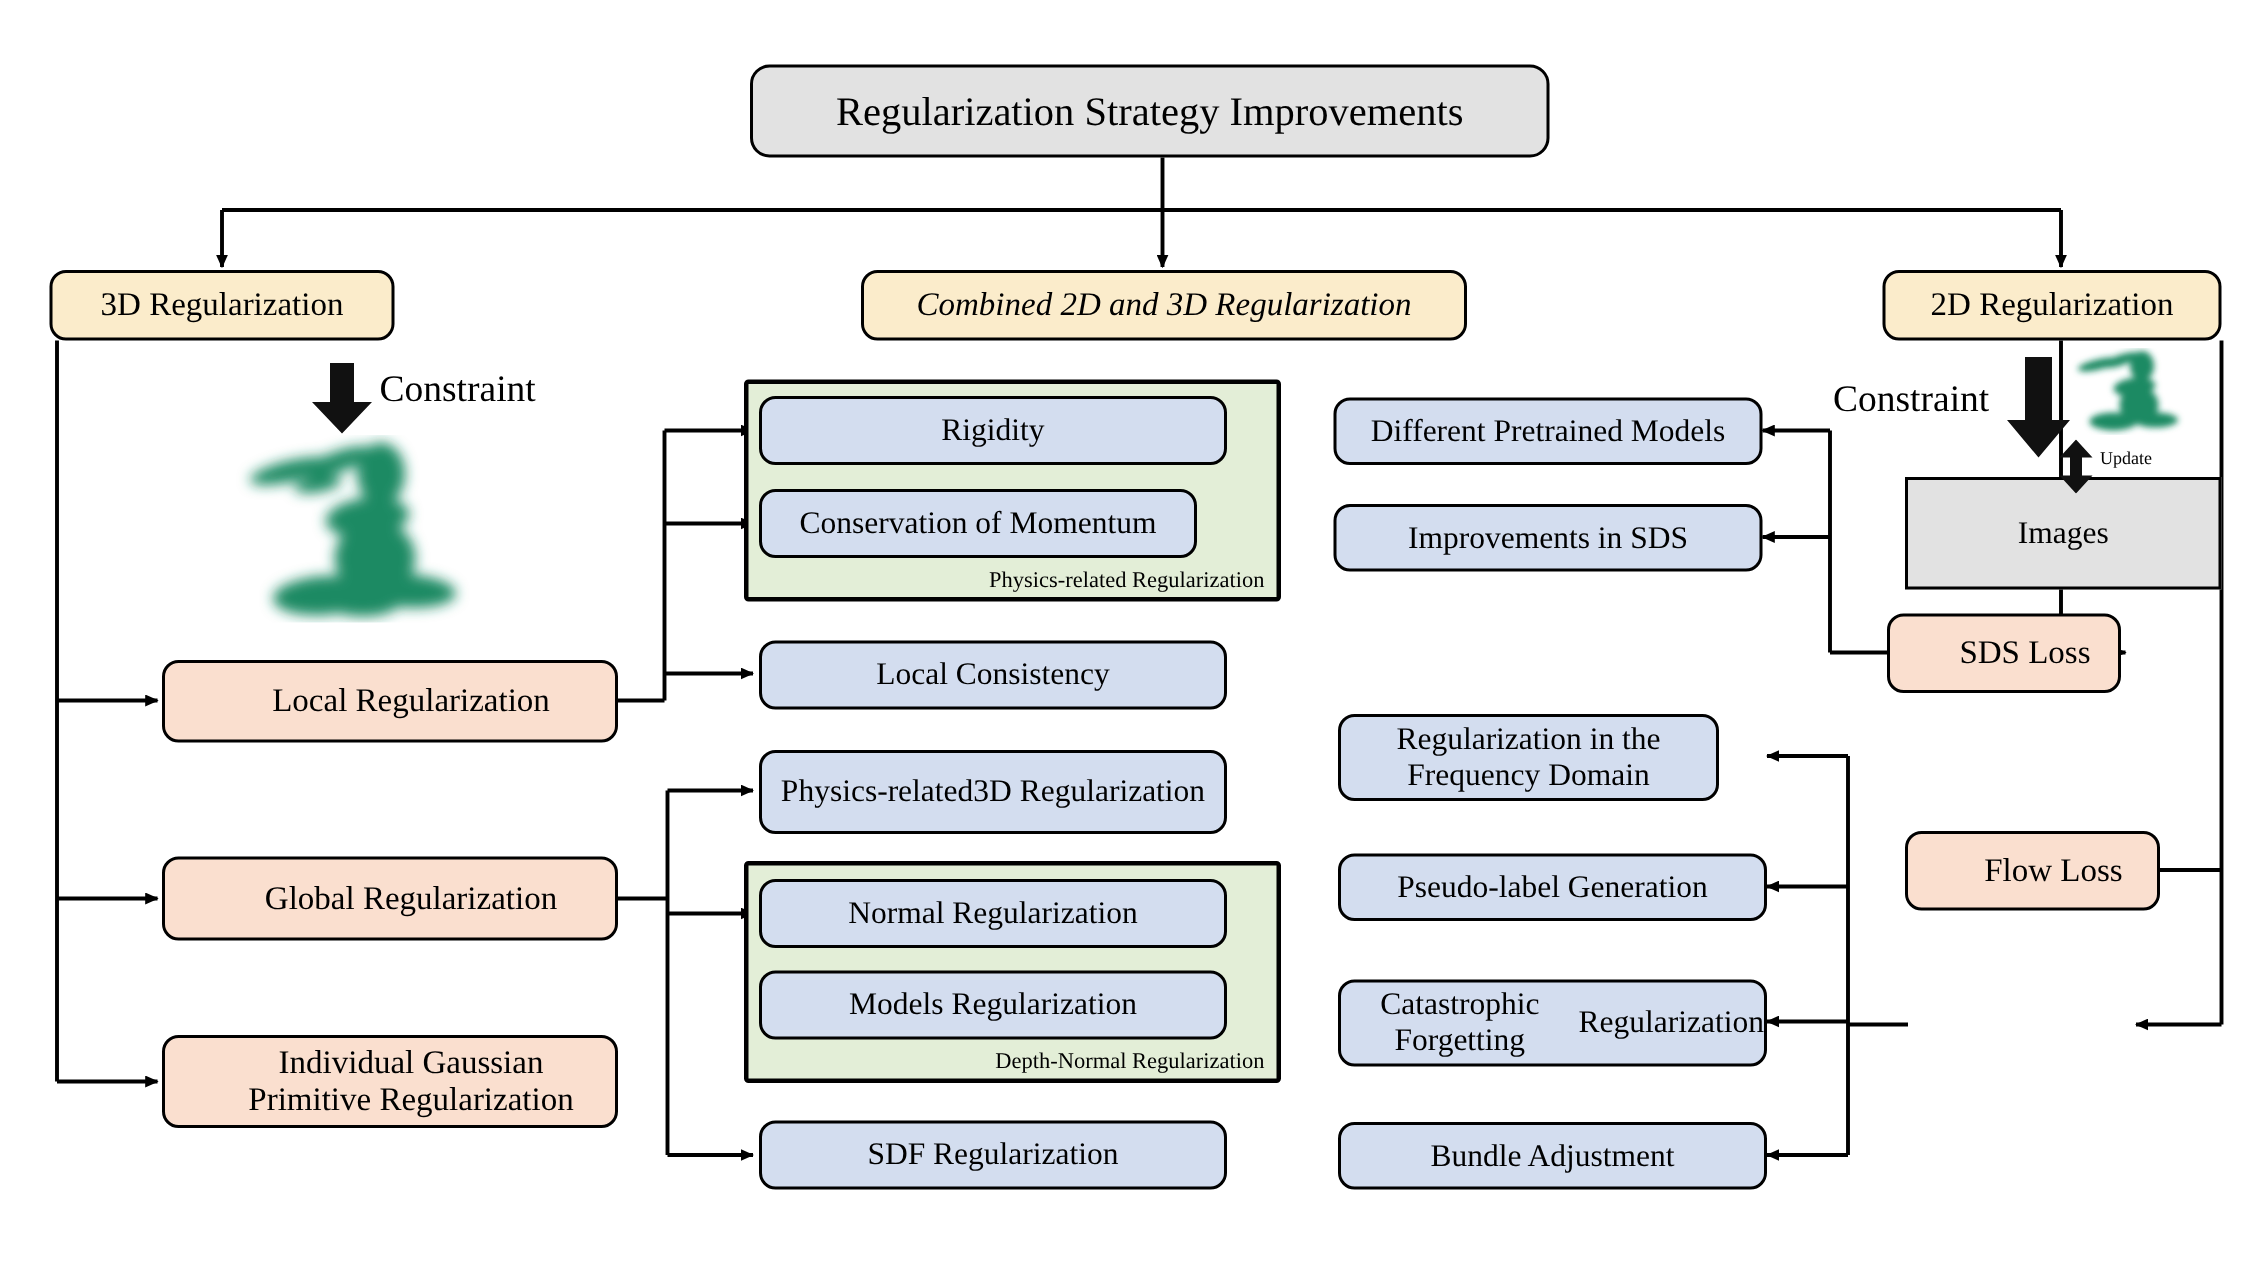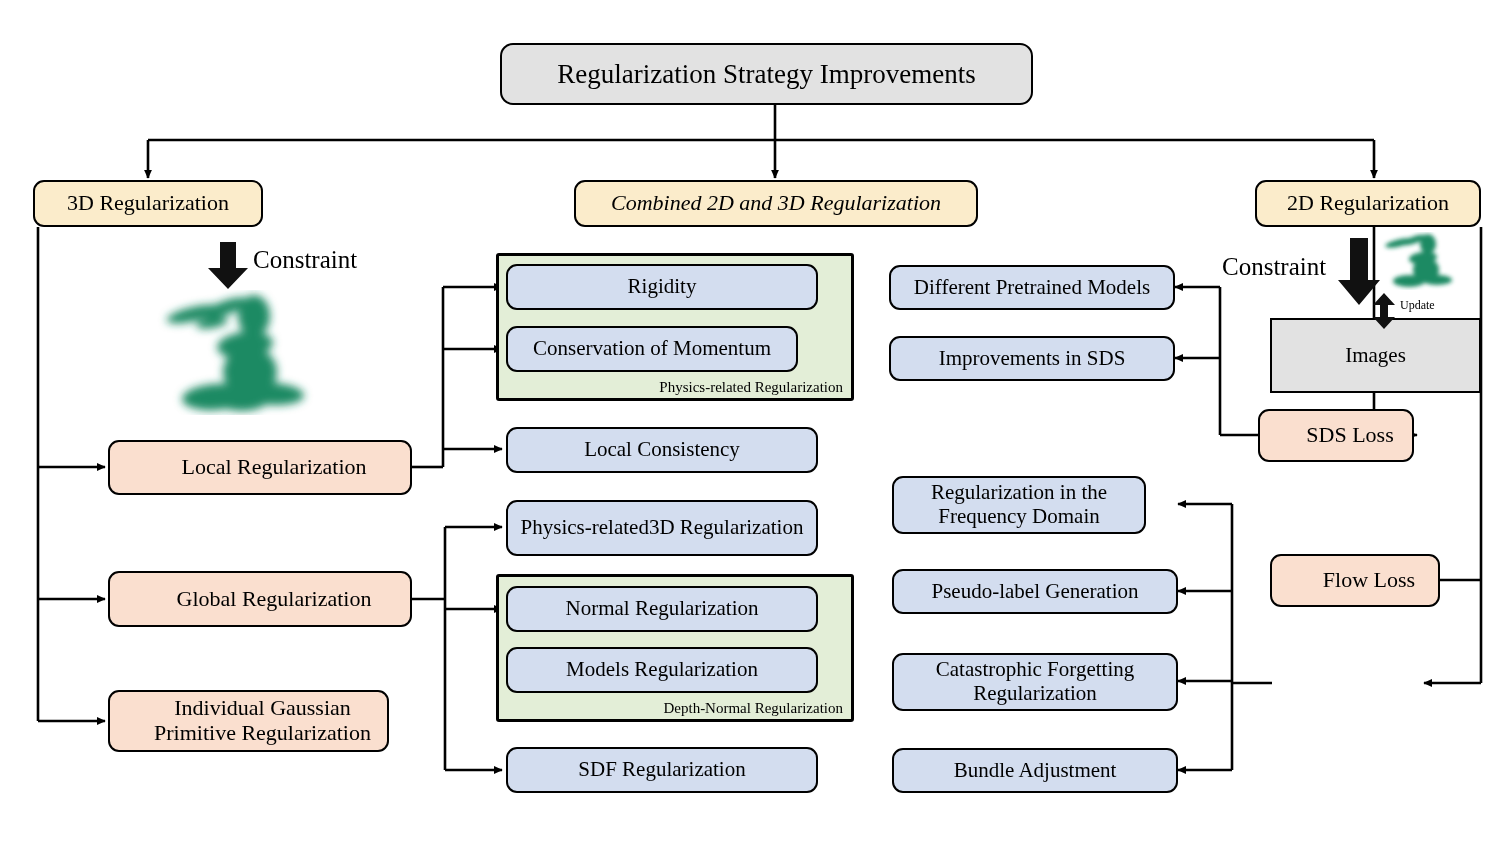--- a/index.html
+++ b/index.html
@@ -158,21 +158,21 @@
   </div>
 
   <div class="node n-pink" style="left:108px; top:440px; width:304px; height:55px;">
     <span>Local Regularization</span>
   </div>
 
   <div class="node n-pink" style="left:108px; top:571px; width:304px; height:56px;">
     <span>Global Regularization</span>
   </div>
 
-  <div class="node n-pink" style="left:108px; top:690px; width:281px; height:62px; flex-direction:column;">
+  <div class="node n-pink" style="left:108px; top:690px; width:304px; height:62px; flex-direction:column;">
     <span>Individual Gaussian</span>
     <span>Primitive Regularization</span>
   </div>
 
   <div class="group" style="left:496px; top:253px; width:358px; height:148px;">
     <span class="group-label">Physics-related Regularization</span>
   </div>
   <div class="node n-blue" style="left:506px; top:264px; width:312px; height:46px;">
     <span>Rigidity</span>
   </div>
@@ -212,21 +212,21 @@
 
   <div class="node n-blue" style="left:892px; top:476px; width:254px; height:58px; flex-direction:column;">
     <span>Regularization in the</span>
     <span>Frequency Domain</span>
   </div>
 
   <div class="node n-blue" style="left:892px; top:569px; width:286px; height:45px;">
     <span>Pseudo-label Generation</span>
   </div>
 
-  <div class="node n-blue" style="left:892px; top:653px; width:286px; height:58px; flex-direction:column;">
+  <div class="node n-blue" style="left:892px; top:653px; width:286px; height:58px; flex-direction:row;">
     <span>Catastrophic Forgetting</span>
     <span>Regularization</span>
   </div>
 
   <div class="node n-blue" style="left:892px; top:748px; width:286px; height:45px;">
     <span>Bundle Adjustment</span>
   </div>
 
   <div class="plain-text" style="left:1222px; top:253px;">Constraint</div>
 

